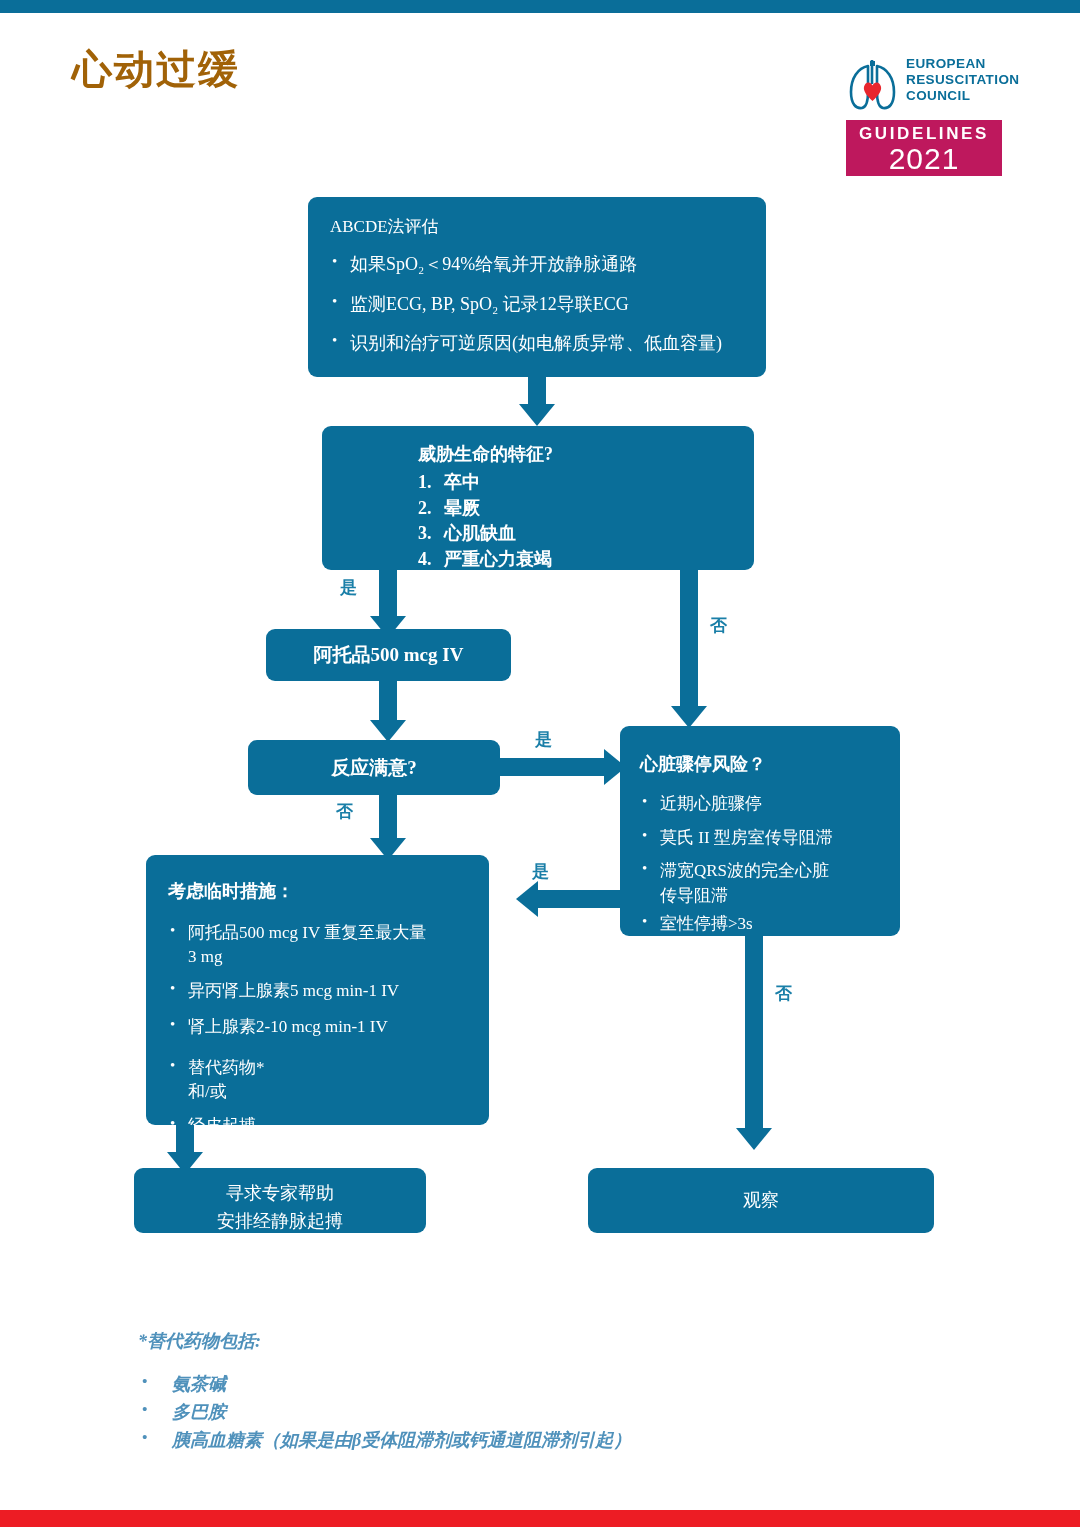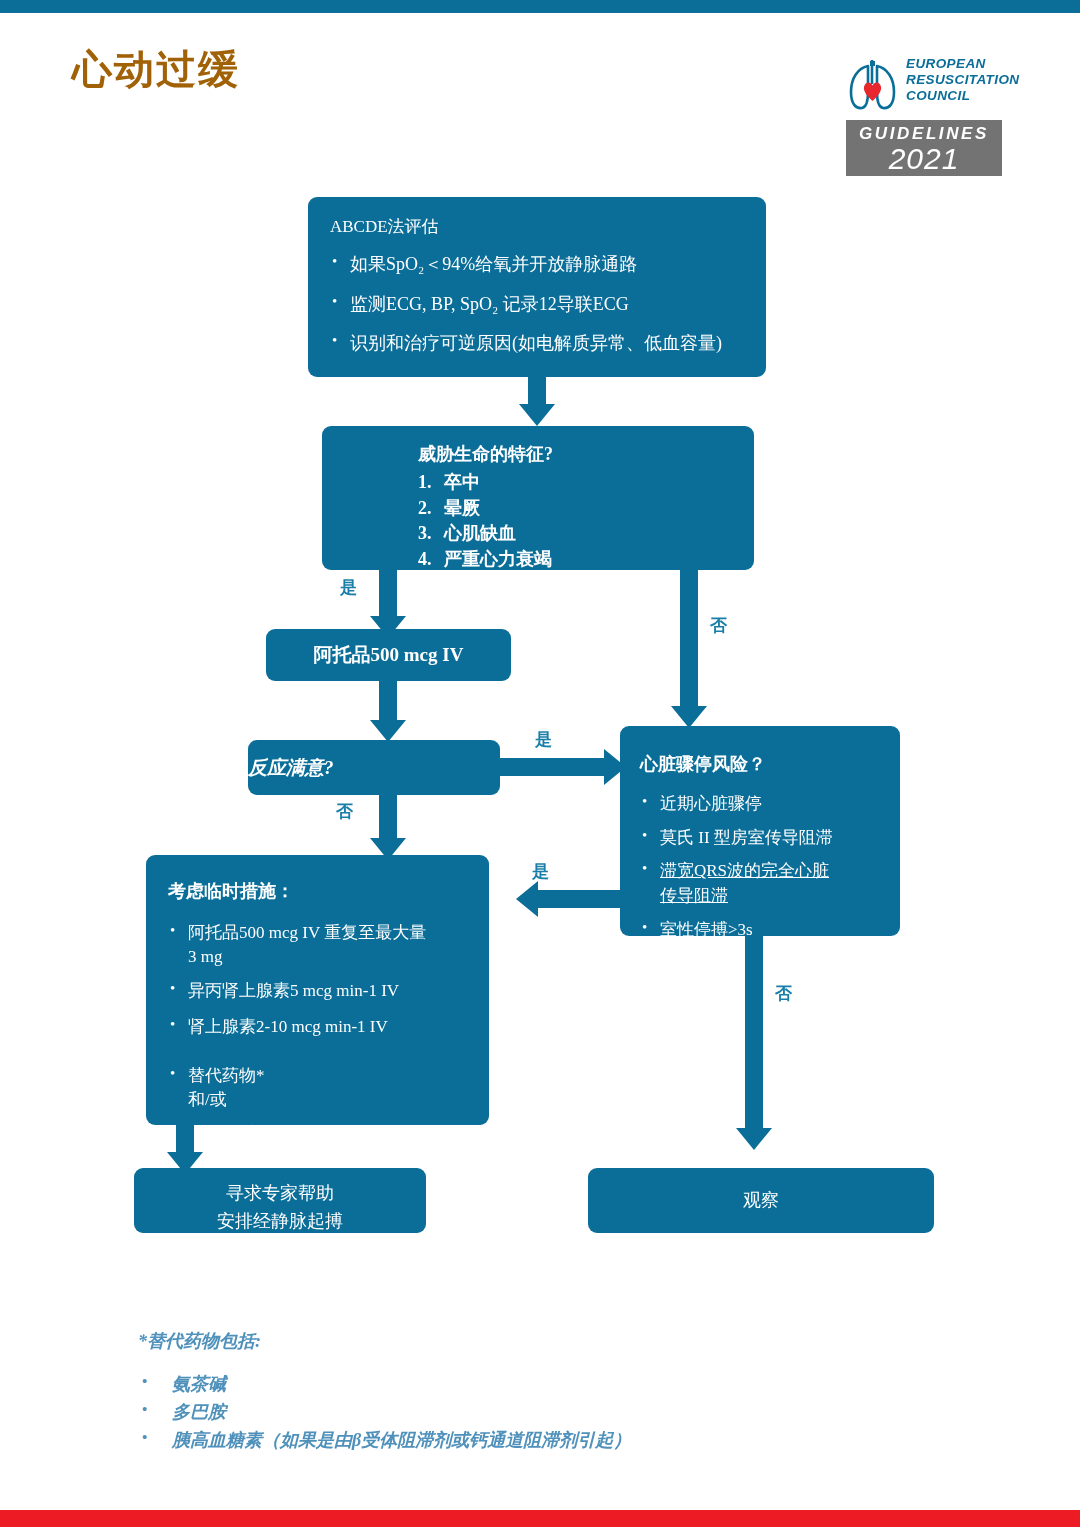--- a/index.html
+++ b/index.html
@@ -13,30 +13,30 @@
   .topbar{position:absolute;left:0;top:0;width:1080px;height:13px;background:#0a6e99;}
   .bottombar{position:absolute;left:0;top:1510px;width:1080px;height:17px;background:#ed1c24;}
 
   .title{
     position:absolute;left:72px;top:42px;
     font-size:40px;font-weight:700;color:#a16207;letter-spacing:2px;
     font-family:"DejaVu Serif","Liberation Serif",serif;
   }
 
   
-  .logo{position:absolute;left:846px;top:52px;width:156px;height:120px;font-style:italic;}
+  .logo{position:absolute;left:846px;top:52px;width:156px;height:120px;}
   .logo-top{position:relative;height:66px;}
   .logo-mark{position:absolute;left:0;top:2px;width:54px;height:60px;}
   .logo-words{position:absolute;left:60px;top:4px;line-height:1.18;}
   .logo-words div{
     font-family:"Liberation Sans","DejaVu Sans",sans-serif;
     font-size:13.5px;font-weight:700;color:#0a6e99;letter-spacing:.4px;
   }
   .logo-band{
-    position:absolute;left:0;top:68px;width:156px;height:56px;background:#737373;
+    position:absolute;left:0;top:68px;width:156px;height:56px;background:#be185d;
     color:#fff;text-align:center;
     font-family:"Liberation Sans","DejaVu Sans",sans-serif;
   }
   .logo-band .g{font-size:17px;font-weight:700;letter-spacing:2.6px;margin-top:4px;}
   .logo-band .y{font-size:30px;font-weight:400;letter-spacing:1px;line-height:1.0;}
 
   
   .box{
     position:absolute;background:#0a6e99;color:#ffffff;border-radius:9px;
     box-sizing:border-box;
@@ -147,57 +147,57 @@
   <div class="lbl" style="left:710px;top:614px;">否</div>
 
   <div class="box" style="left:266px;top:629px;width:245px;height:52px;">
     <div style="font-size:19px;text-align:center;line-height:52px;font-weight:bold;">阿托品500 mcg IV</div>
   </div>
 
   <div class="ar" style="left:379px;top:681px;width:18px;height:42px;"></div>
   <div class="tri-d" style="left:370px;top:720px;"></div>
 
   <div class="box" style="left:248px;top:740px;width:252px;height:55px;">
-    <div style="font-size:19px;font-weight:700;text-align:left;line-height:55px;font-style:italic;">反应满意?</div>
+    <div style="font-size:19px;font-weight:700;text-align:center;line-height:55px;">反应满意?</div>
   </div>
 
   <div class="ar" style="left:500px;top:758px;width:108px;height:18px;"></div>
   <div class="tri-r" style="left:604px;top:749px;"></div>
   <div class="lbl" style="left:535px;top:728px;">是</div>
 
   <div class="ar" style="left:379px;top:795px;width:18px;height:46px;"></div>
   <div class="tri-d" style="left:370px;top:838px;"></div>
   <div class="lbl" style="left:336px;top:800px;">否</div>
 
   <div class="box" style="left:620px;top:726px;width:280px;height:210px;padding:26px 20px;">
     <div class="hd" style="font-size:18px;font-weight:700;margin-bottom:16px;">心脏骤停风险？</div>
     <ul class="ul" style="font-size:17px;line-height:1.45;">
       <li style="margin-bottom:9px;">近期心脏骤停</li>
       <li style="margin-bottom:9px;">莫氏 II 型房室传导阻滞</li>
-      <li style="margin-bottom:9px;white-space:pre-line;padding-left:20px;text-indent:0;text-decoration:underline;">滞宽QRS波的完全心脏
+      <li style="margin-bottom:3px;white-space:pre-line;padding-left:20px;text-indent:0;">滞宽QRS波的完全心脏
 传导阻滞</li>
       <li>室性停搏&gt;3s</li>
     </ul>
   </div>
 
   <div class="ar" style="left:538px;top:890px;width:100px;height:18px;"></div>
   <div class="tri-l" style="left:516px;top:881px;"></div>
   <div class="lbl" style="left:532px;top:860px;">是</div>
 
   <div class="ar" style="left:745px;top:936px;width:18px;height:196px;"></div>
   <div class="tri-d" style="left:736px;top:1128px;"></div>
   <div class="lbl" style="left:775px;top:982px;">否</div>
 
   <div class="box" style="left:146px;top:855px;width:343px;height:270px;padding:24px 22px;">
     <div class="hd" style="font-size:18px;font-weight:700;margin-bottom:18px;">考虑临时措施：</div>
     <ul class="ul" style="font-size:17px;line-height:1.42;">
       <li style="margin-bottom:10px;white-space:pre-line;">阿托品500 mcg IV 重复至最大量
 3 mg</li>
       <li style="margin-bottom:12px;">异丙肾上腺素5 mcg min-1 IV</li>
-      <li style="margin-bottom:24px;">肾上腺素2-10 mcg min-1 IV</li>
+      <li style="margin-bottom:16px;">肾上腺素2-10 mcg min-1 IV</li>
       <li style="margin-bottom:10px;white-space:pre-line;margin-top:8px;">替代药物*
 和/或</li>
       <li>经皮起搏</li>
     </ul>
   </div>
 
   <div class="ar" style="left:176px;top:1125px;width:18px;height:30px;"></div>
   <div class="tri-d" style="left:167px;top:1152px;"></div>
 
   <div class="box" style="left:134px;top:1168px;width:292px;height:65px;padding:0;">

